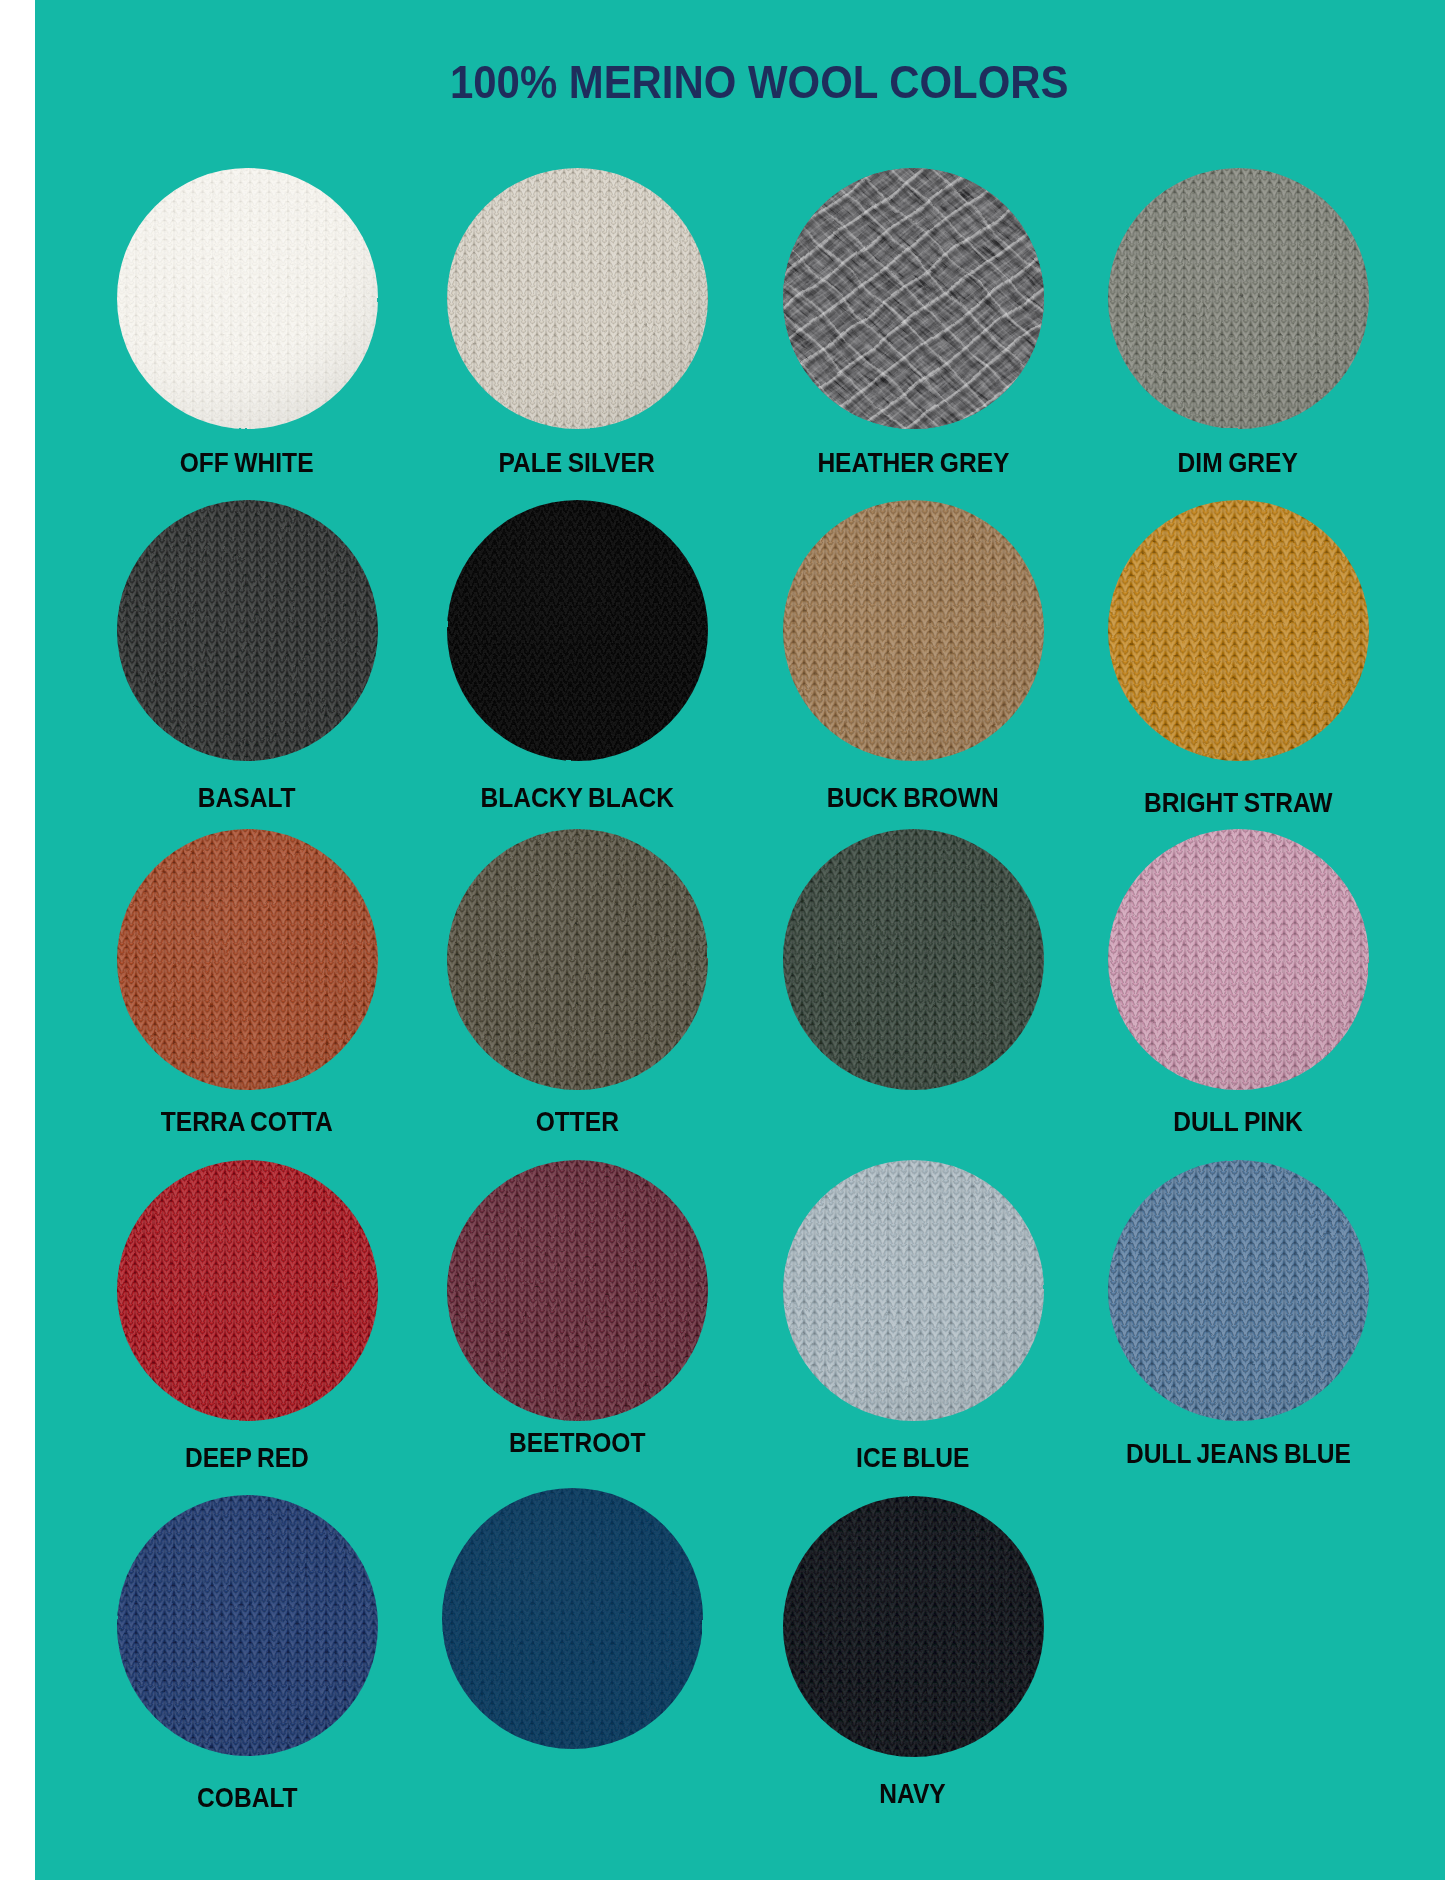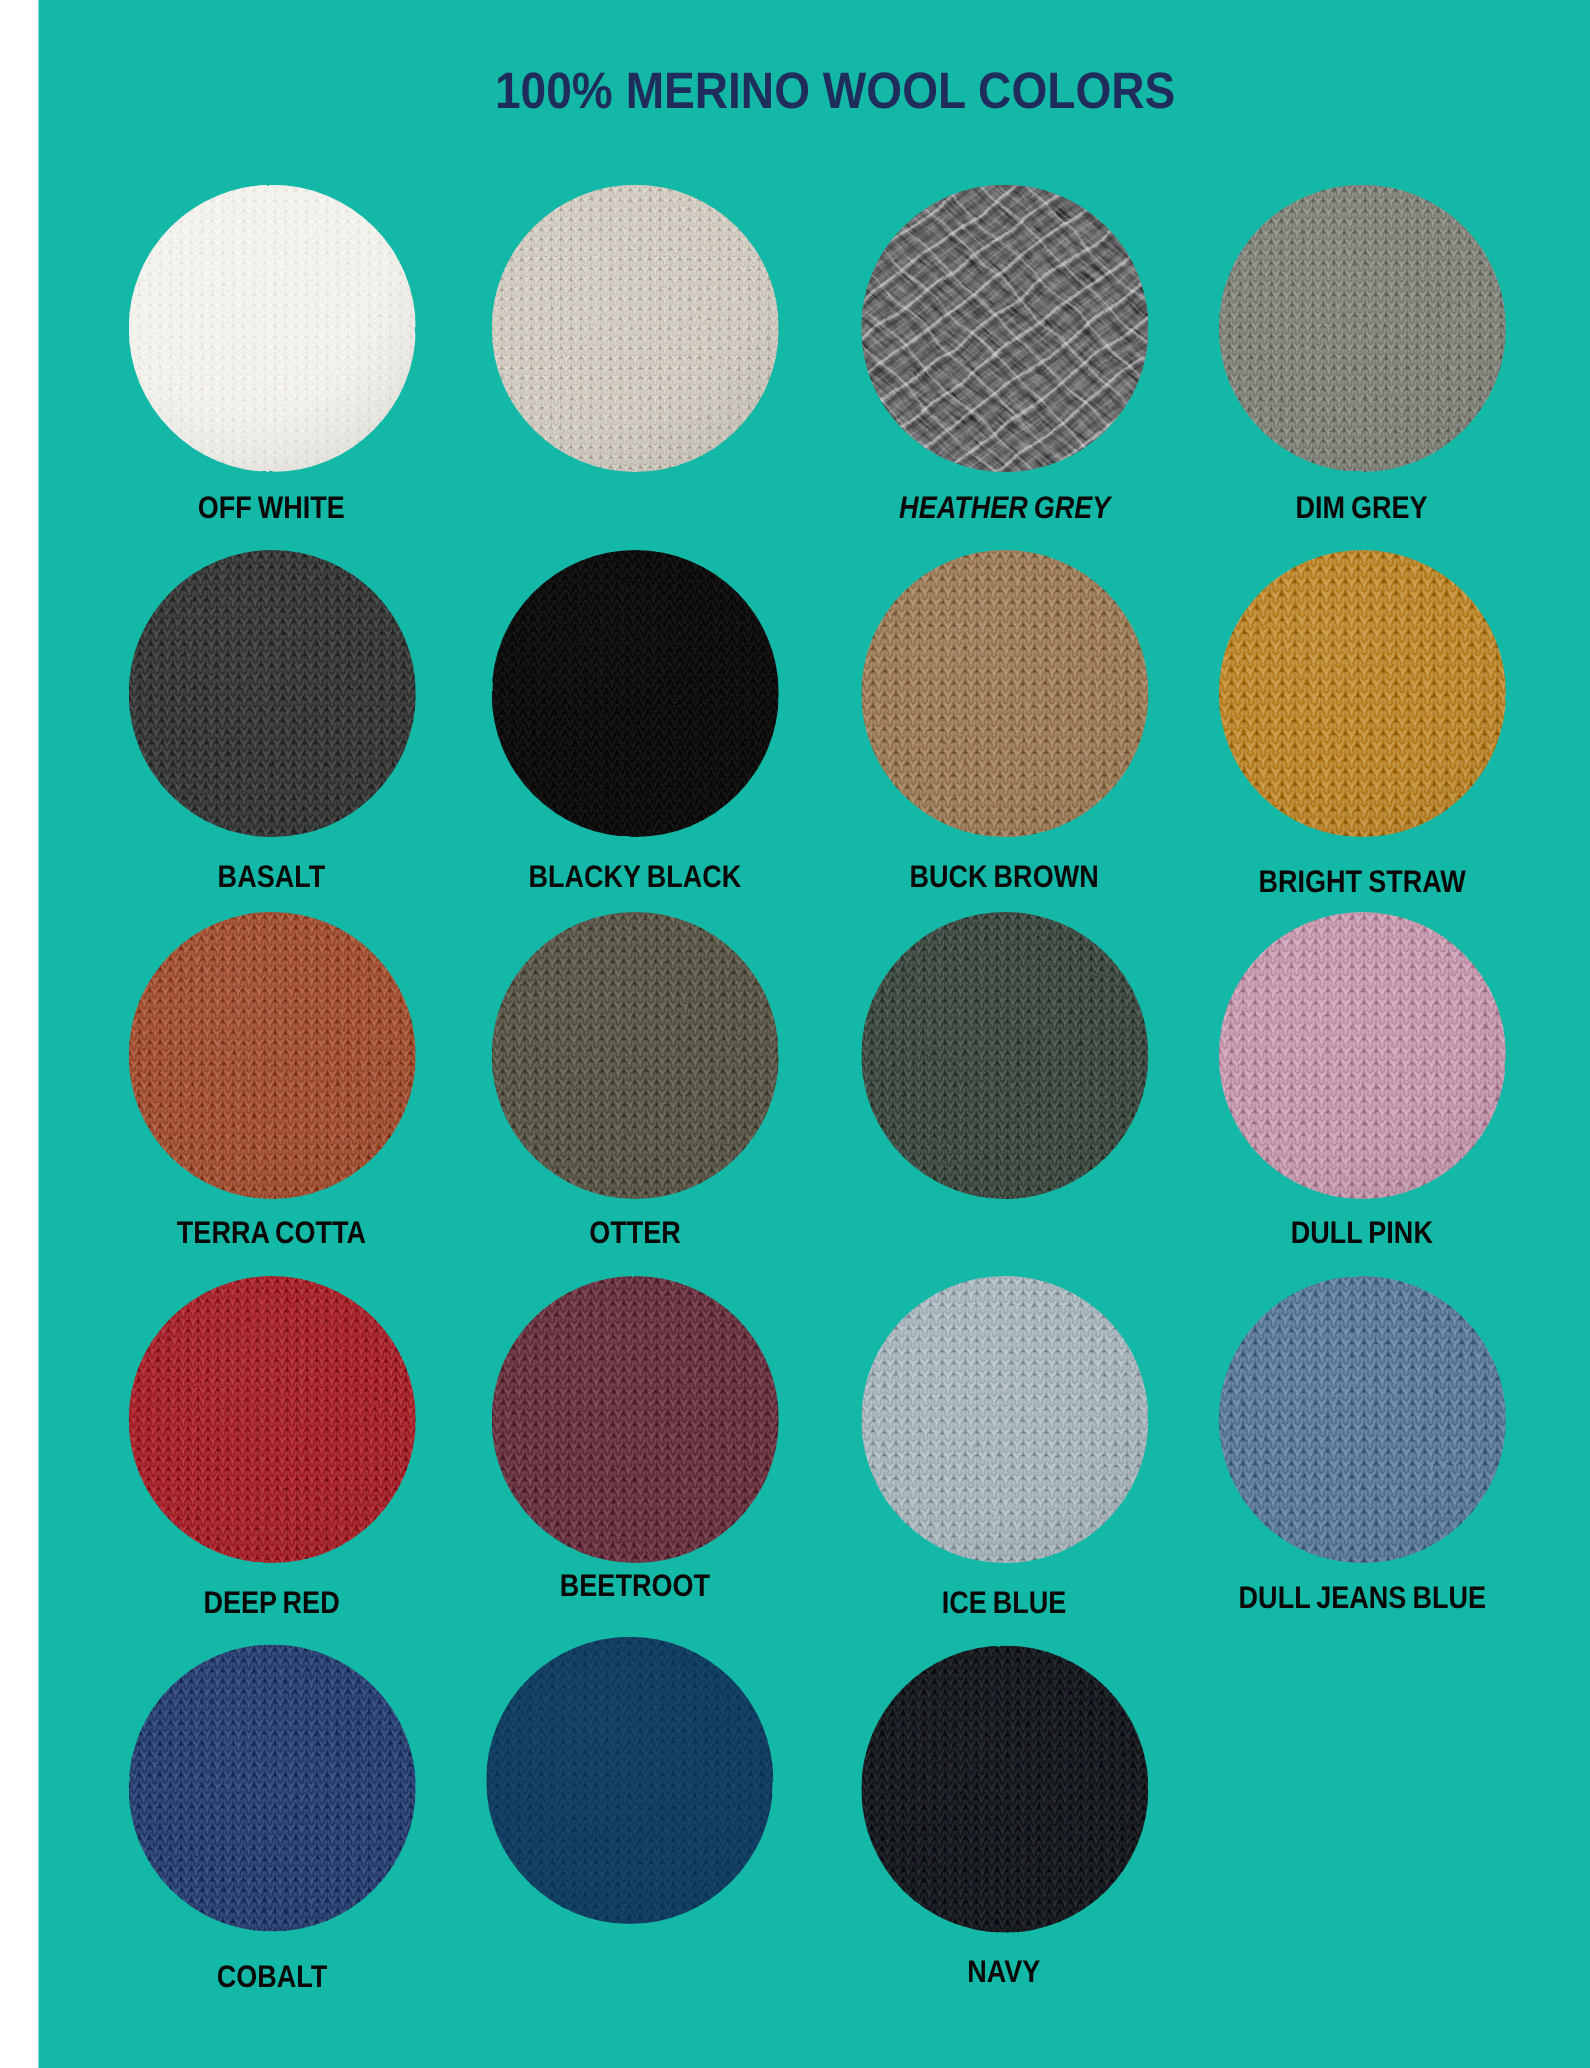--- a/index.html
+++ b/index.html
@@ -108,20 +108,21 @@
                 <rect x="-0.4" y="0" width="1.9" height="11" fill="#000" fill-opacity="0.075"></rect>
                 <rect x="9.9" y="0" width="1.9" height="11" fill="#000" fill-opacity="0.075"></rect>
                 <rect x="3.9" y="0" width="3.2" height="11" fill="#fff" fill-opacity="0.069"></rect>
               </pattern>
             </defs>
             <rect width="261" height="261" fill="url(#p1)" filter="url(#b1)"></rect>
             <rect width="261" height="261" filter="url(#n1)" opacity="0.17"></rect>
             <rect width="261" height="261" fill="url(#sh1)"></rect>
           </svg>
         </div>
+        <div class="label" style="top: 280.5px;"><span>PALE SILVER</span></div>
       </div>
       <div class="swatch" style="left: 747.5px; top: 167.5px;">
         <div class="disc">
           <svg viewBox="0 0 261 261" width="261" height="261">
             <defs>
               <filter id="hf2" x="0" y="0" width="100%" height="100%">
                 <feTurbulence type="fractalNoise" baseFrequency="0.06 0.55" numOctaves="4" seed="11"></feTurbulence>
                 <feColorMatrix type="saturate" values="0"></feColorMatrix>
                 <feComponentTransfer>
                   <feFuncR type="linear" slope="2.3" intercept="-0.72"></feFuncR>
@@ -164,21 +165,21 @@
             </g>
             <rect width="261" height="261" fill="#444447" opacity="0.52"></rect>
             <g filter="url(#hw2)">
               <rect x="-20" y="-20" width="301" height="301" fill="url(#sa2)"></rect>
             </g>
             <g filter="url(#hw2)">
               <rect x="-20" y="-20" width="301" height="301" fill="url(#sb2)"></rect>
             </g>
           </svg>
         </div>
-        <div class="label" style="top: 280.5px; font-style: italic;"><span>HEATHER GREY</span></div>
+        <div class="label" style="top: 280.5px;"><span>HEATHER GREY</span></div>
       </div>
       <div class="swatch" style="left: 1072.5px; top: 167.5px;">
         <div class="disc">
           <svg viewBox="0 0 261 261" width="261" height="261">
             <defs>
               <filter id="b3" x="-5%" y="-5%" width="110%" height="110%">
                 <feTurbulence type="fractalNoise" baseFrequency="0.06" numOctaves="3" seed="17" result="dt"></feTurbulence>
                 <feDisplacementMap in="SourceGraphic" in2="dt" scale="2.2" xChannelSelector="R" yChannelSelector="G" result="dm"></feDisplacementMap>
                 <feGaussianBlur in="dm" stdDeviation="0.5"></feGaussianBlur>
               </filter>

